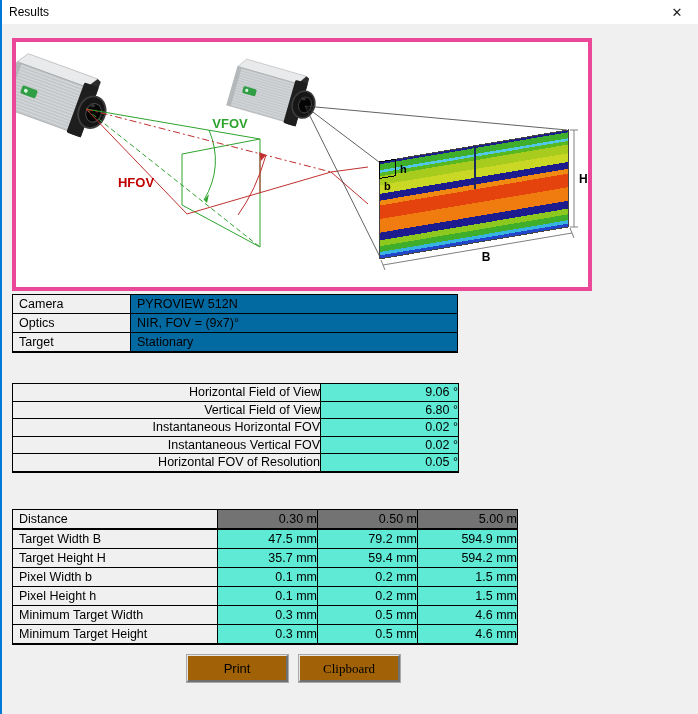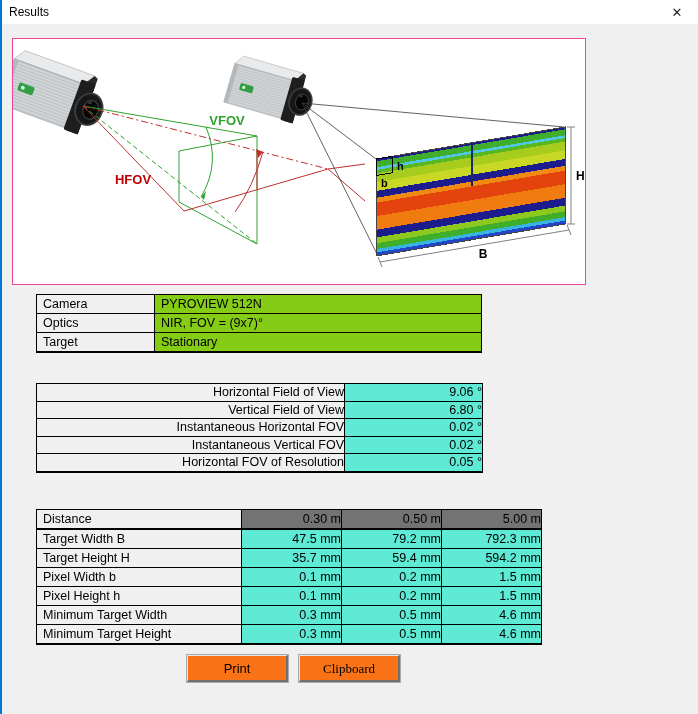--- a/index.html
+++ b/index.html
@@ -11,44 +11,44 @@
     -webkit-font-smoothing:antialiased;
   }
   .accent-edge{position:absolute;left:0;top:0;width:2px;height:714px;background:#0078d7;z-index:50;}
   .titlebar{position:absolute;left:0;top:0;width:698px;height:24px;background:#ffffff;}
   .title-text{position:absolute;left:9px;top:5px;font-size:12px;color:#000;}
   .close-btn{position:absolute;right:2px;top:0;width:38px;height:24px;display:flex;align-items:center;justify-content:center;cursor:default;}
   .close-btn span{font-size:13px;color:#222;line-height:1;}
 
   .illustration{
     position:absolute;left:12px;top:38px;width:572px;height:245px;
-    background:#ffffff;border:1px solid #ec4899;
+    background:#ffffff;border:4px solid #ec4899;
   }
 
   table.tbl{border-collapse:collapse;position:absolute;table-layout:fixed;
-    border:1px solid #000;border-bottom:2px solid #000;background:#fff;margin-left:24px;}
+    border:1px solid #000;border-bottom:2px solid #000;background:#fff;}
   table.tbl td{border:1px solid #000;padding:0 0 0 6px;overflow:hidden;white-space:nowrap;
     font-size:12.5px;line-height:1;}
   td.lbl{background:#f0f0f0;}
-  td.val{background:#84cc16;}
+  td.val{background:#0369a1;}
   td.num{text-align:right;padding:0 18px 0 4px;background:#5eead4;}
   tr.hdr td{background:#f0f0f0;border-bottom:2px solid #000;}
   tr.hdr td.num{background:#737373;}
 
   #info-table{left:12px;top:294px;width:446px;}
   #info-table td{height:18px;}
   #fov-table{left:12px;top:383px;width:447px;}
   #fov-table td{height:16.6px;text-align:right;}
   #distance-table{left:12px;top:509px;width:505px;}
   #distance-table td{height:18px;}
 
   .btn-row{position:absolute;left:0;top:655px;width:698px;height:30px;}
   .btn{
     position:absolute;width:101px;height:27px;
-    background:#f97316;
+    background:#a16207;
     border-top:1px solid #e6e6e6;border-left:1px solid #e6e6e6;
     border-right:2px solid #707070;border-bottom:2px solid #707070;
     box-shadow:0 0 0 1px #a9a9a9;
     font-family:"Liberation Sans","DejaVu Sans",sans-serif;
     font-size:13px;color:#000;text-align:center;line-height:24px;cursor:default;
   }
   #btn-print{left:187px;}
   #btn-clipboard{left:299px;font-family:Liberation Serif, serif;}
   #btn-close{left:412px;box-shadow:0 0 0 2px #4c4c4c;border-color:#d9d9d9 #5a5a5a #5a5a5a #d9d9d9;}
 
@@ -216,21 +216,21 @@
         <tr class="hdr">
       <td class="lbl">Distance</td>
       <td class="num">0.30 m</td>
       <td class="num">0.50 m</td>
       <td class="num">5.00 m</td>
     </tr>
     <tr>
       <td class="lbl">Target Width B</td>
       <td class="num">47.5 mm</td>
       <td class="num">79.2 mm</td>
-      <td class="num">792.3 mm</td>
+      <td class="num">594.9 mm</td>
     </tr>
     <tr>
       <td class="lbl">Target Height H</td>
       <td class="num">35.7 mm</td>
       <td class="num">59.4 mm</td>
       <td class="num">594.2 mm</td>
     </tr>
     <tr>
       <td class="lbl">Pixel Width b</td>
       <td class="num">0.1 mm</td>

